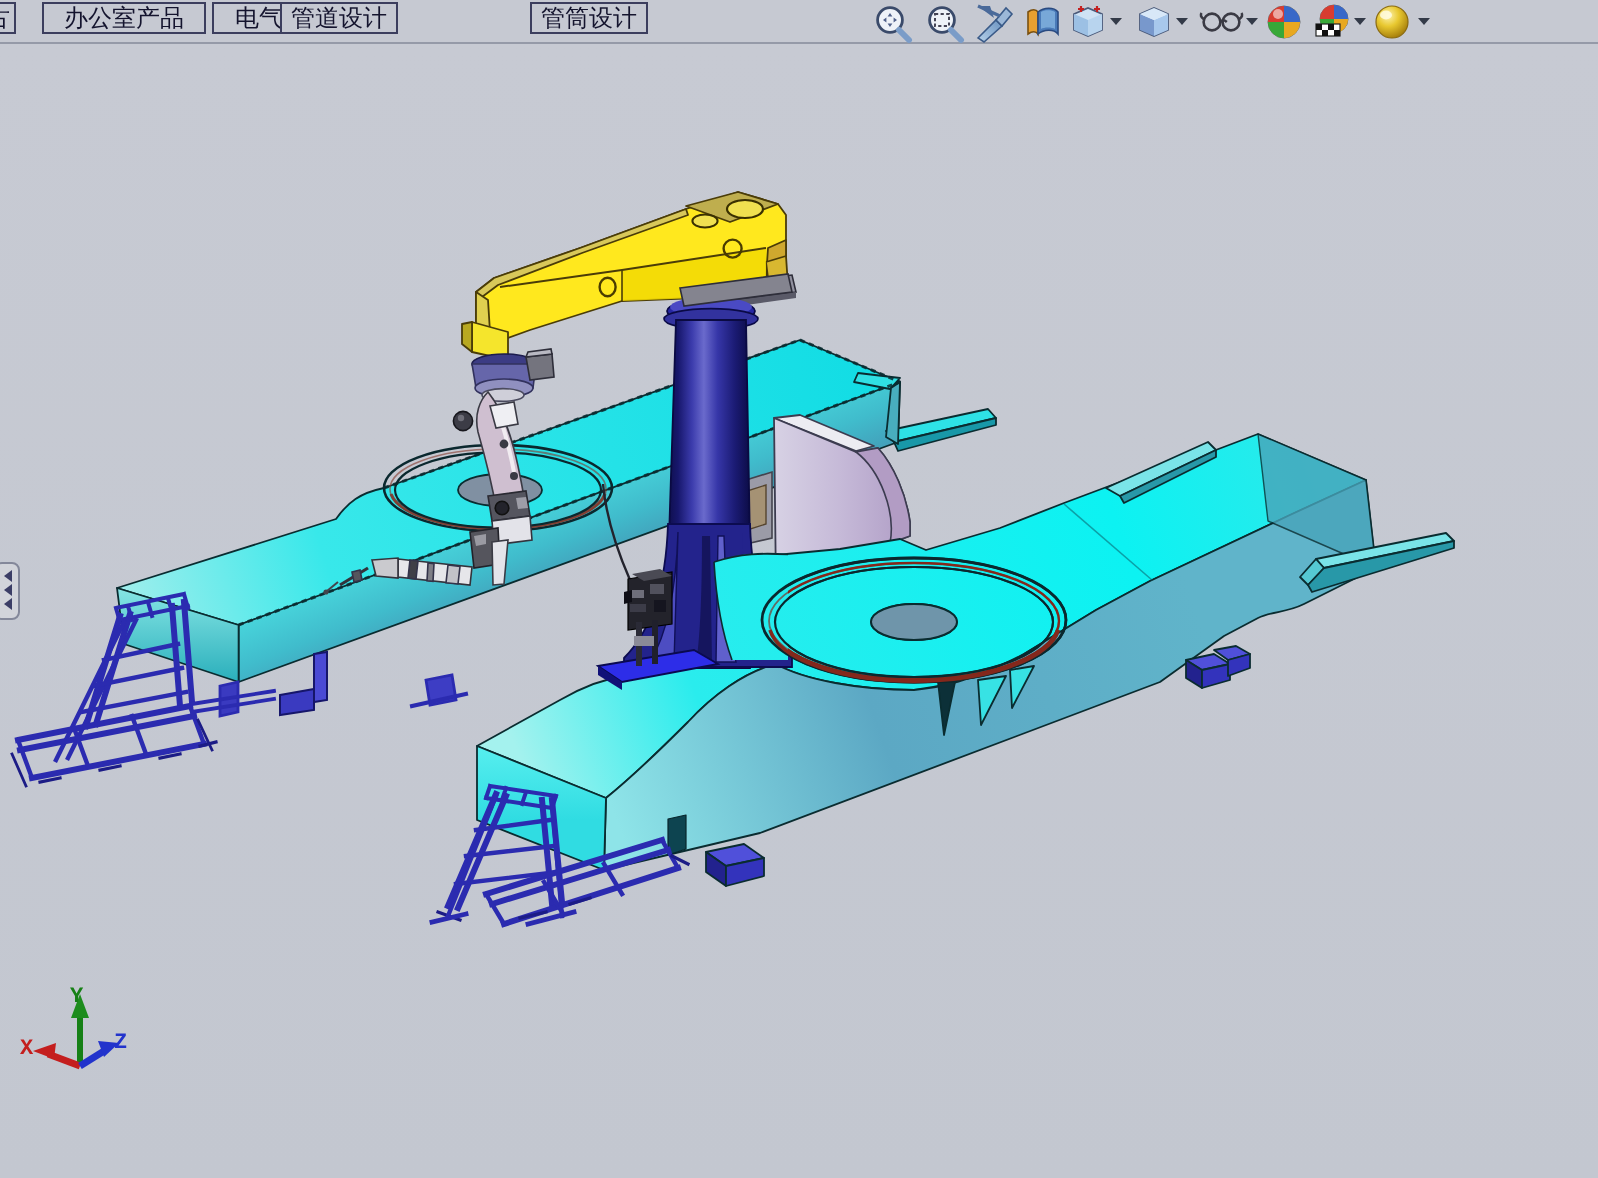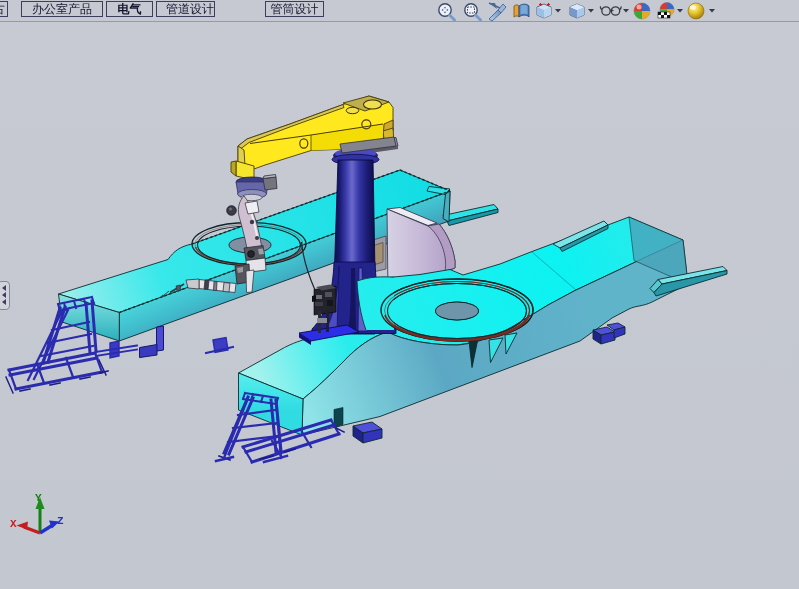--- a/index.html
+++ b/index.html
@@ -254,22 +254,22 @@
       <path d="M40,533 L52,525.5" stroke="#2233cc" stroke-width="3.4"></path>
       <path d="M59.5,521.5 L49,520.5 L52,528.5 Z" fill="#2233cc"></path>
       <text x="10" y="527" font-size="11" font-weight="bold" fill="#c41e1e" font-family="Liberation Mono,monospace">X</text>
       <text x="35" y="501" font-size="11" font-weight="bold" fill="#168016" font-family="Liberation Mono,monospace">Y</text>
       <text x="57" y="524" font-size="11" font-weight="bold" fill="#2233cc" font-family="Liberation Mono,monospace">Z</text>
     </g>
   </svg>
   <div id="toolbar">
     <div class="tab" style="left:-10px;width:16px;">古</div>
     <div class="tab" style="left:21px;width:80px;">办公室产品</div>
-    <div class="tab" style="left:106px;width:45px;font-weight:bold;">电气</div>
-    <div class="tab" style="left:156px;width:57px;text-align:right;">管道设计</div>
+    <div class="tab" style="left:106px;width:45px;">电气</div>
+    <div class="tab" style="left:140px;width:57px;">管道设计</div>
     <div class="tab" style="left:217px;width:57px;margin-left:48px;">管筒设计</div>
     <svg width="290" height="22" style="position:absolute;left:434px;top:0;" xmlns="http://www.w3.org/2000/svg" id="icons">
       <defs>
         <radialGradient id="goldg" cx="0.38" cy="0.3" r="0.75">
           <stop offset="0" stop-color="#fdf3b0"></stop>
             <stop offset="0.45" stop-color="#e8c830"></stop>
             <stop offset="1" stop-color="#a07808"></stop>
         </radialGradient>
         <linearGradient id="peng" x1="0" y1="1" x2="1" y2="0">
           <stop offset="0" stop-color="#b8d2ea"></stop>

